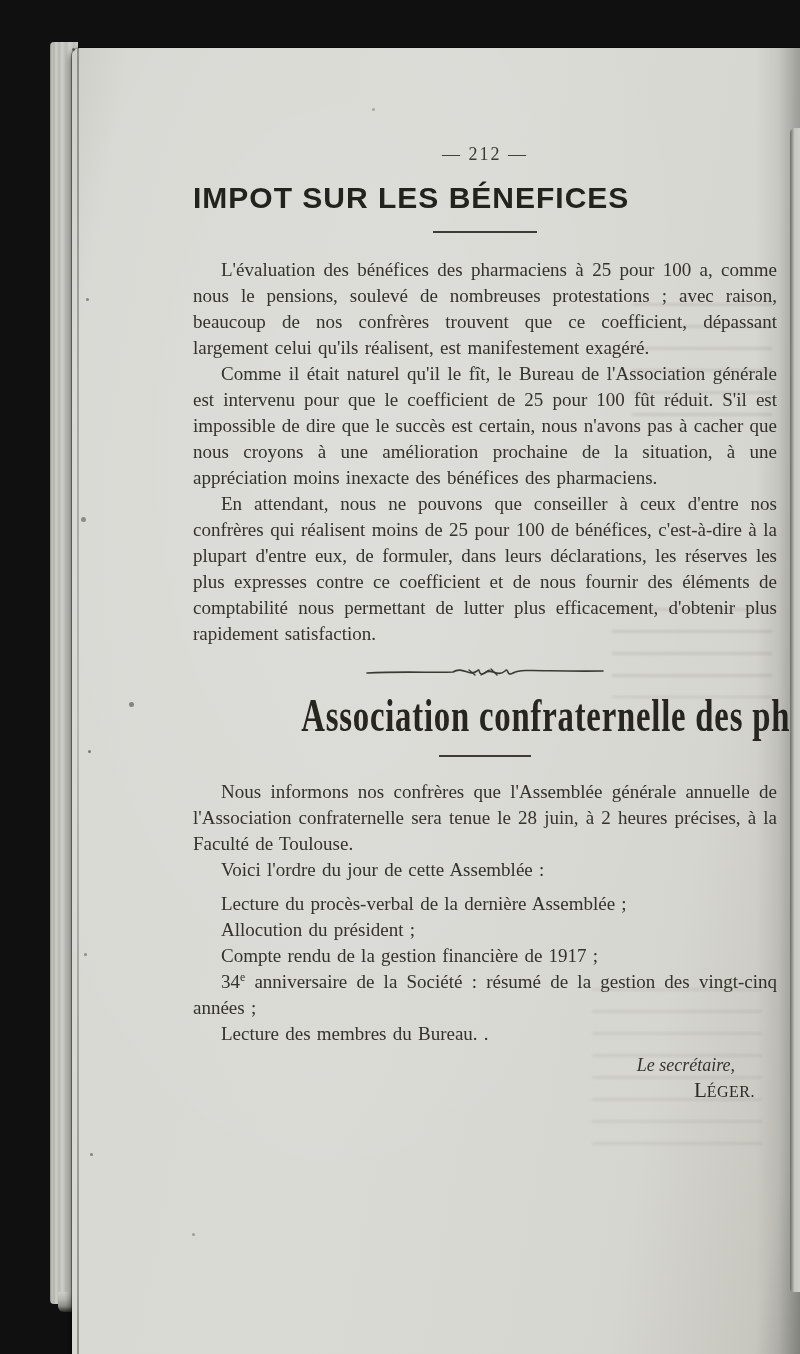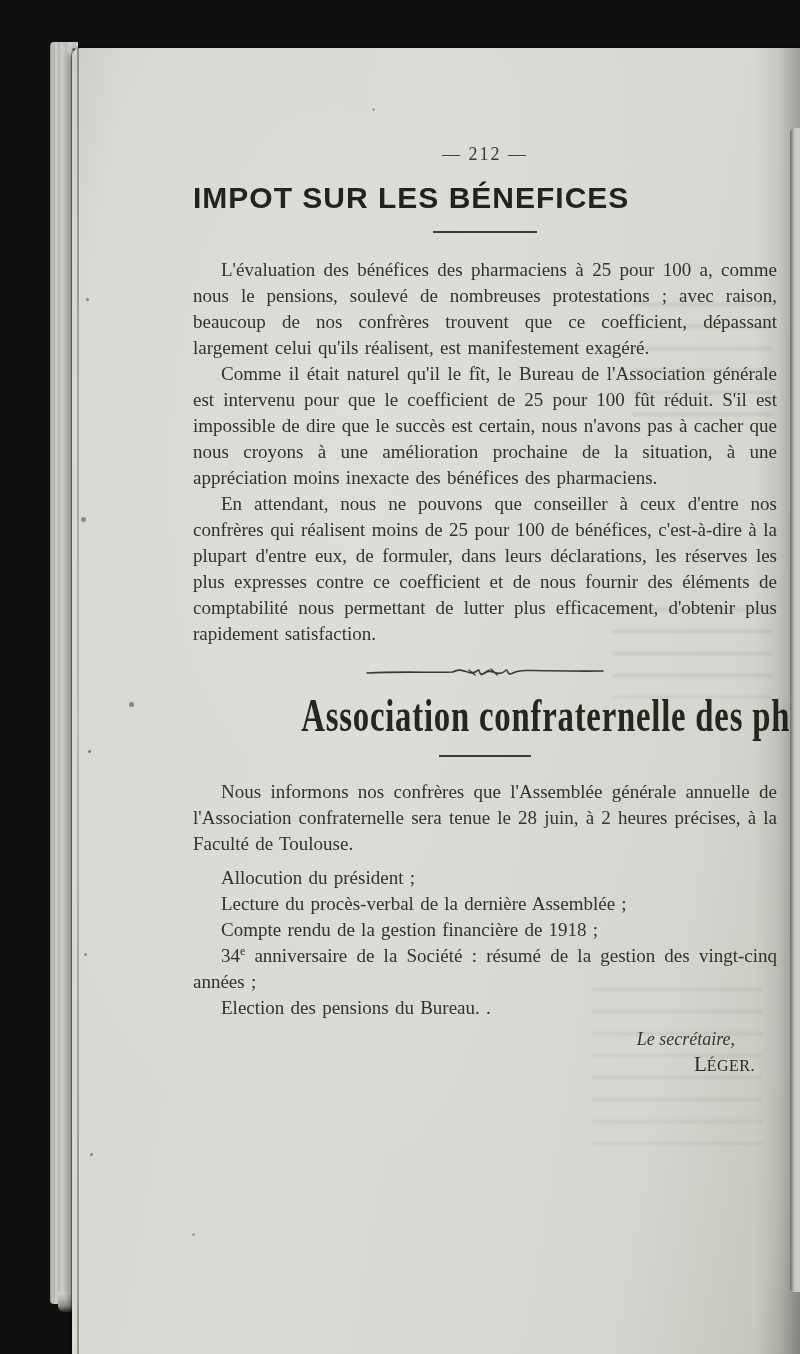--- a/index.html
+++ b/index.html
@@ -146,27 +146,28 @@
         <svg width="240" height="26" viewBox="0 0 240 26">
           <path d="M2,14 C40,12 70,14 88,13 C98,7 104,18 112,12 C116,8 112,18 120,14 C126,8 132,19 140,12 C144,8 141,18 148,14 C158,9 180,13 238,12" fill="none" stroke="#3a3a33" stroke-width="1.6" stroke-linecap="round"></path>
           <path d="M104,11 l6,5 M126,10 l6,6 M116,16 l8,-5" fill="none" stroke="#3a3a33" stroke-width="1.4" stroke-linecap="round"></path>
         </svg>
       </div>
 
       <h2 class="title2-wrap"><span class="title2">Association confraternelle des pharmaciens français</span></h2>
       <div class="rule rule2"></div>
 
       <p class="body para intro">Nous informons nos confrères que l'Assemblée générale annuelle de l'Association confraternelle sera tenue le 28 juin, à 2 heures précises, à la Faculté de Toulouse.</p>
+      <p class="body para">Voici l'ordre du jour de cette Assemblée :</p>
 
       <div class="agenda">
+        <div class="body agenda-item"><span>Lecture du procès-verbal de la dernière Assemblée ;</span><sup></sup><span></span></div>
         <div class="body agenda-item"><span>Allocution du président ;</span><sup></sup><span></span></div>
-        <div class="body agenda-item"><span>Lecture du procès-verbal de la dernière Assemblée ;</span><sup></sup><span></span></div>
-        <div class="body agenda-item"><span>Compte rendu de la gestion financière de 1918 ;</span><sup></sup><span></span></div>
+        <div class="body agenda-item"><span>Compte rendu de la gestion financière de 1917 ;</span><sup></sup><span></span></div>
         <div class="body agenda-item"><span>34</span><sup>e</sup><span> anniversaire de la Société : résumé de la gestion des vingt-cinq années ;</span></div>
-        <div class="body agenda-item"><span>Election des pensions du Bureau. .</span><sup></sup><span></span></div>
+        <div class="body agenda-item"><span>Lecture des membres du Bureau. .</span><sup></sup><span></span></div>
       </div>
 
       <div class="sig">
         <div class="sig-role">Le secrétaire,</div>
         <div class="sig-name"><span class="sig-initial">L</span><span class="sig-rest">ÉGER.</span></div>
       </div>
     </div>
 
     <div class="gutter-shade"></div>
     <div class="specks"></div>

